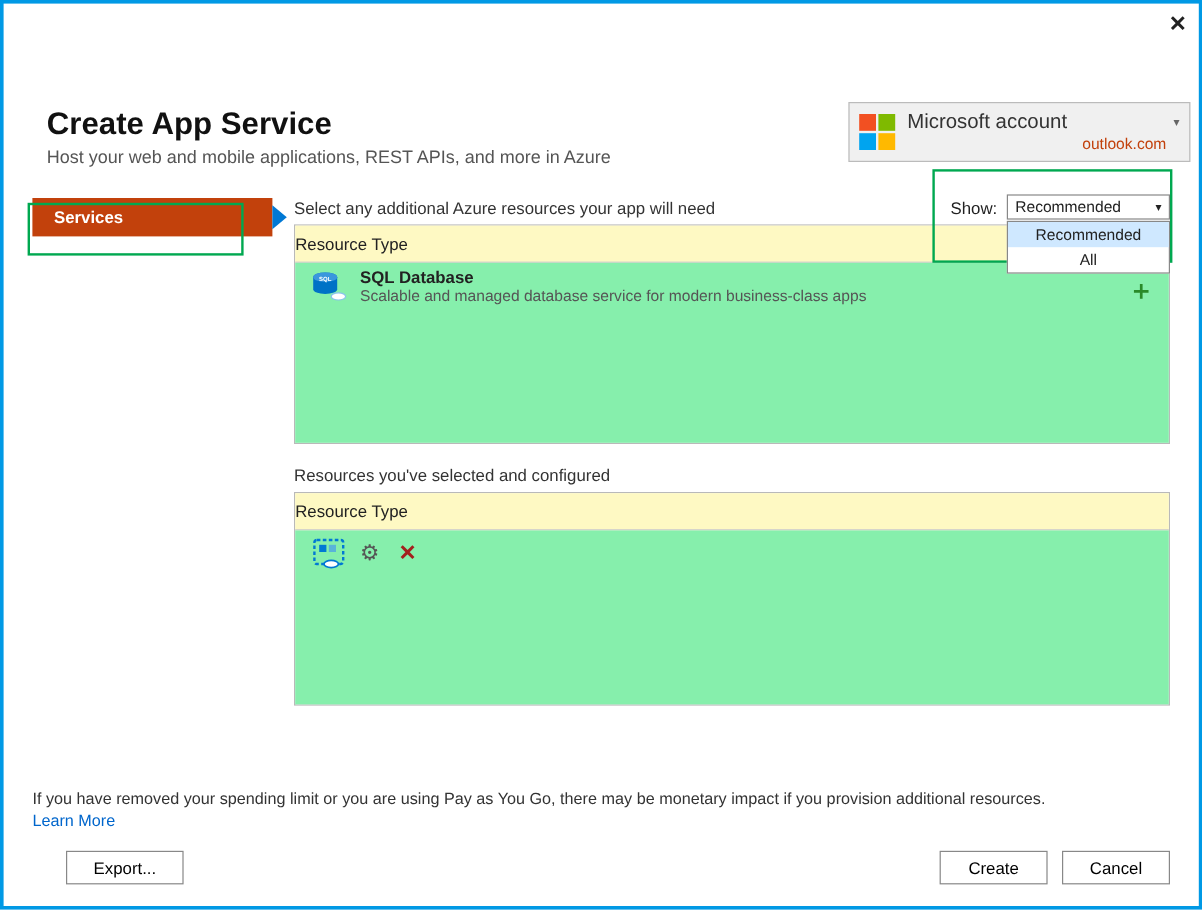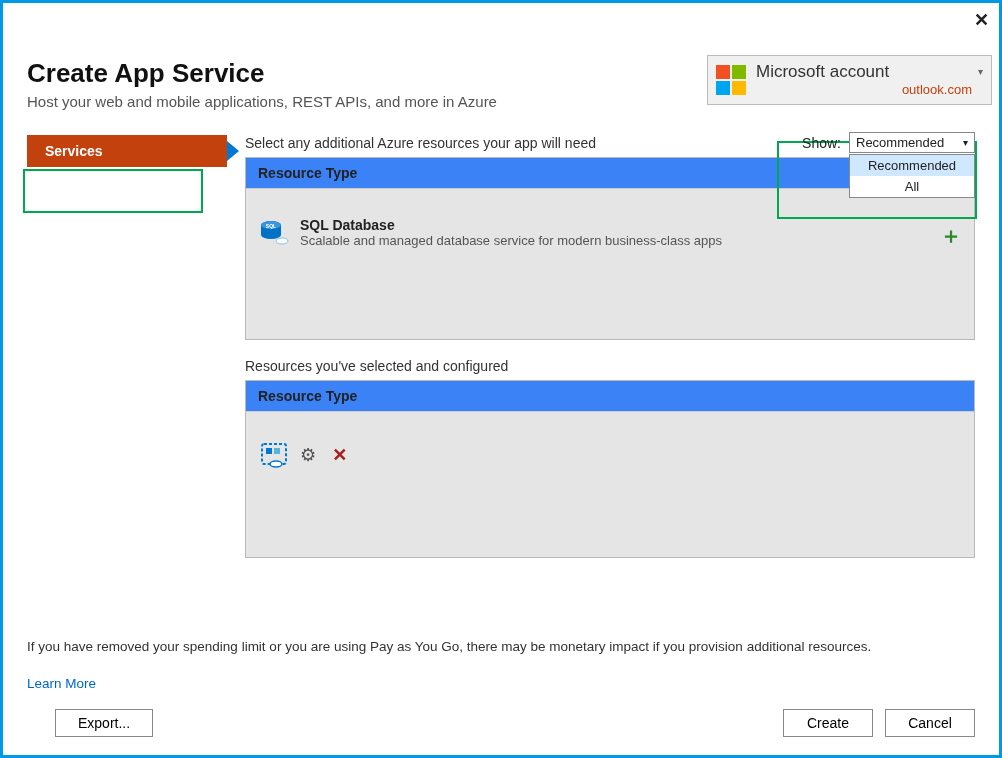--- a/index.html
+++ b/index.html
@@ -19,22 +19,23 @@
   .close-x {
     position: absolute;
     top: 6px;
     right: 10px;
     font-size: 18px;
     font-weight: bold;
     cursor: pointer;
     font-family: Arial, sans-serif;
   }
   .header-area {
-    padding: 55px 24px 10px 24px;
-    position: relative;
+    padding: 55px 24px 10px 36px;
+    position: relative;
+    margin-top: 30px;
   }
   .title {
     font-size: 26px;
     font-weight: 600;
     color: #111;
     margin: 0;
   }
   .subtitle {
     font-size: 15px;
     color: #555;
@@ -129,30 +130,30 @@
   .section-label {
     font-size: 14px;
     color: #333;
     margin-bottom: 6px;
   }
   .panel {
     border: 1px solid #b9b9b9;
     margin-bottom: 18px;
   }
   .panel-header {
-    background: #3b82f6;
+    background: #fef9c3;
     border-bottom: 1px solid #ccc;
-    padding: 7px 12px;
-    font-weight: 700;
+    padding: 7px 0;
+    font-weight: 400;
     font-size: 14px;
   }
   .panel-body {
-    background: #e5e5e5;
+    background: #86efac;
     min-height: 140px;
-    padding: 24px 12px;
+    padding: 0 12px;
   }
   .panel1 .panel-body { min-height: 150px; }
   .panel2 .panel-body { min-height: 145px; }
   .resource-row {
     display: flex;
     align-items: flex-start;
     padding: 4px 0;
   }
   .resource-icon {
     width: 32px;
@@ -181,21 +182,21 @@
     align-items: flex-start;
     z-index: 5;
     text-align: center;
   }
   .show-label {
     font-size: 14px;
     margin-right: 8px;
     padding-top: 3px;
   }
   .dropdown {
-    width: 126px;
+    width: 136px;
     border: 1px solid #888;
     background: #fff;
     font-size: 13px;
     position: relative;
   }
   .dropdown-selected {
     padding: 2px 6px;
     cursor: pointer;
     display: flex;
     justify-content: space-between;
@@ -230,21 +231,21 @@
 
   .footer-area {
     position: absolute;
     left: 0; right: 0;
     bottom: 0;
     padding: 0 24px 18px 24px;
   }
   .footer-note {
     font-size: 13.5px;
     color: #333;
-    margin-bottom: 20px;
+    margin-bottom: 2px;
   }
   .learn-more {
     color: #0066cc;
     font-size: 13.5px;
     cursor: pointer;
     display: inline-block;
     margin-bottom: 18px;
   }
   .button-row {
     display: flex;

